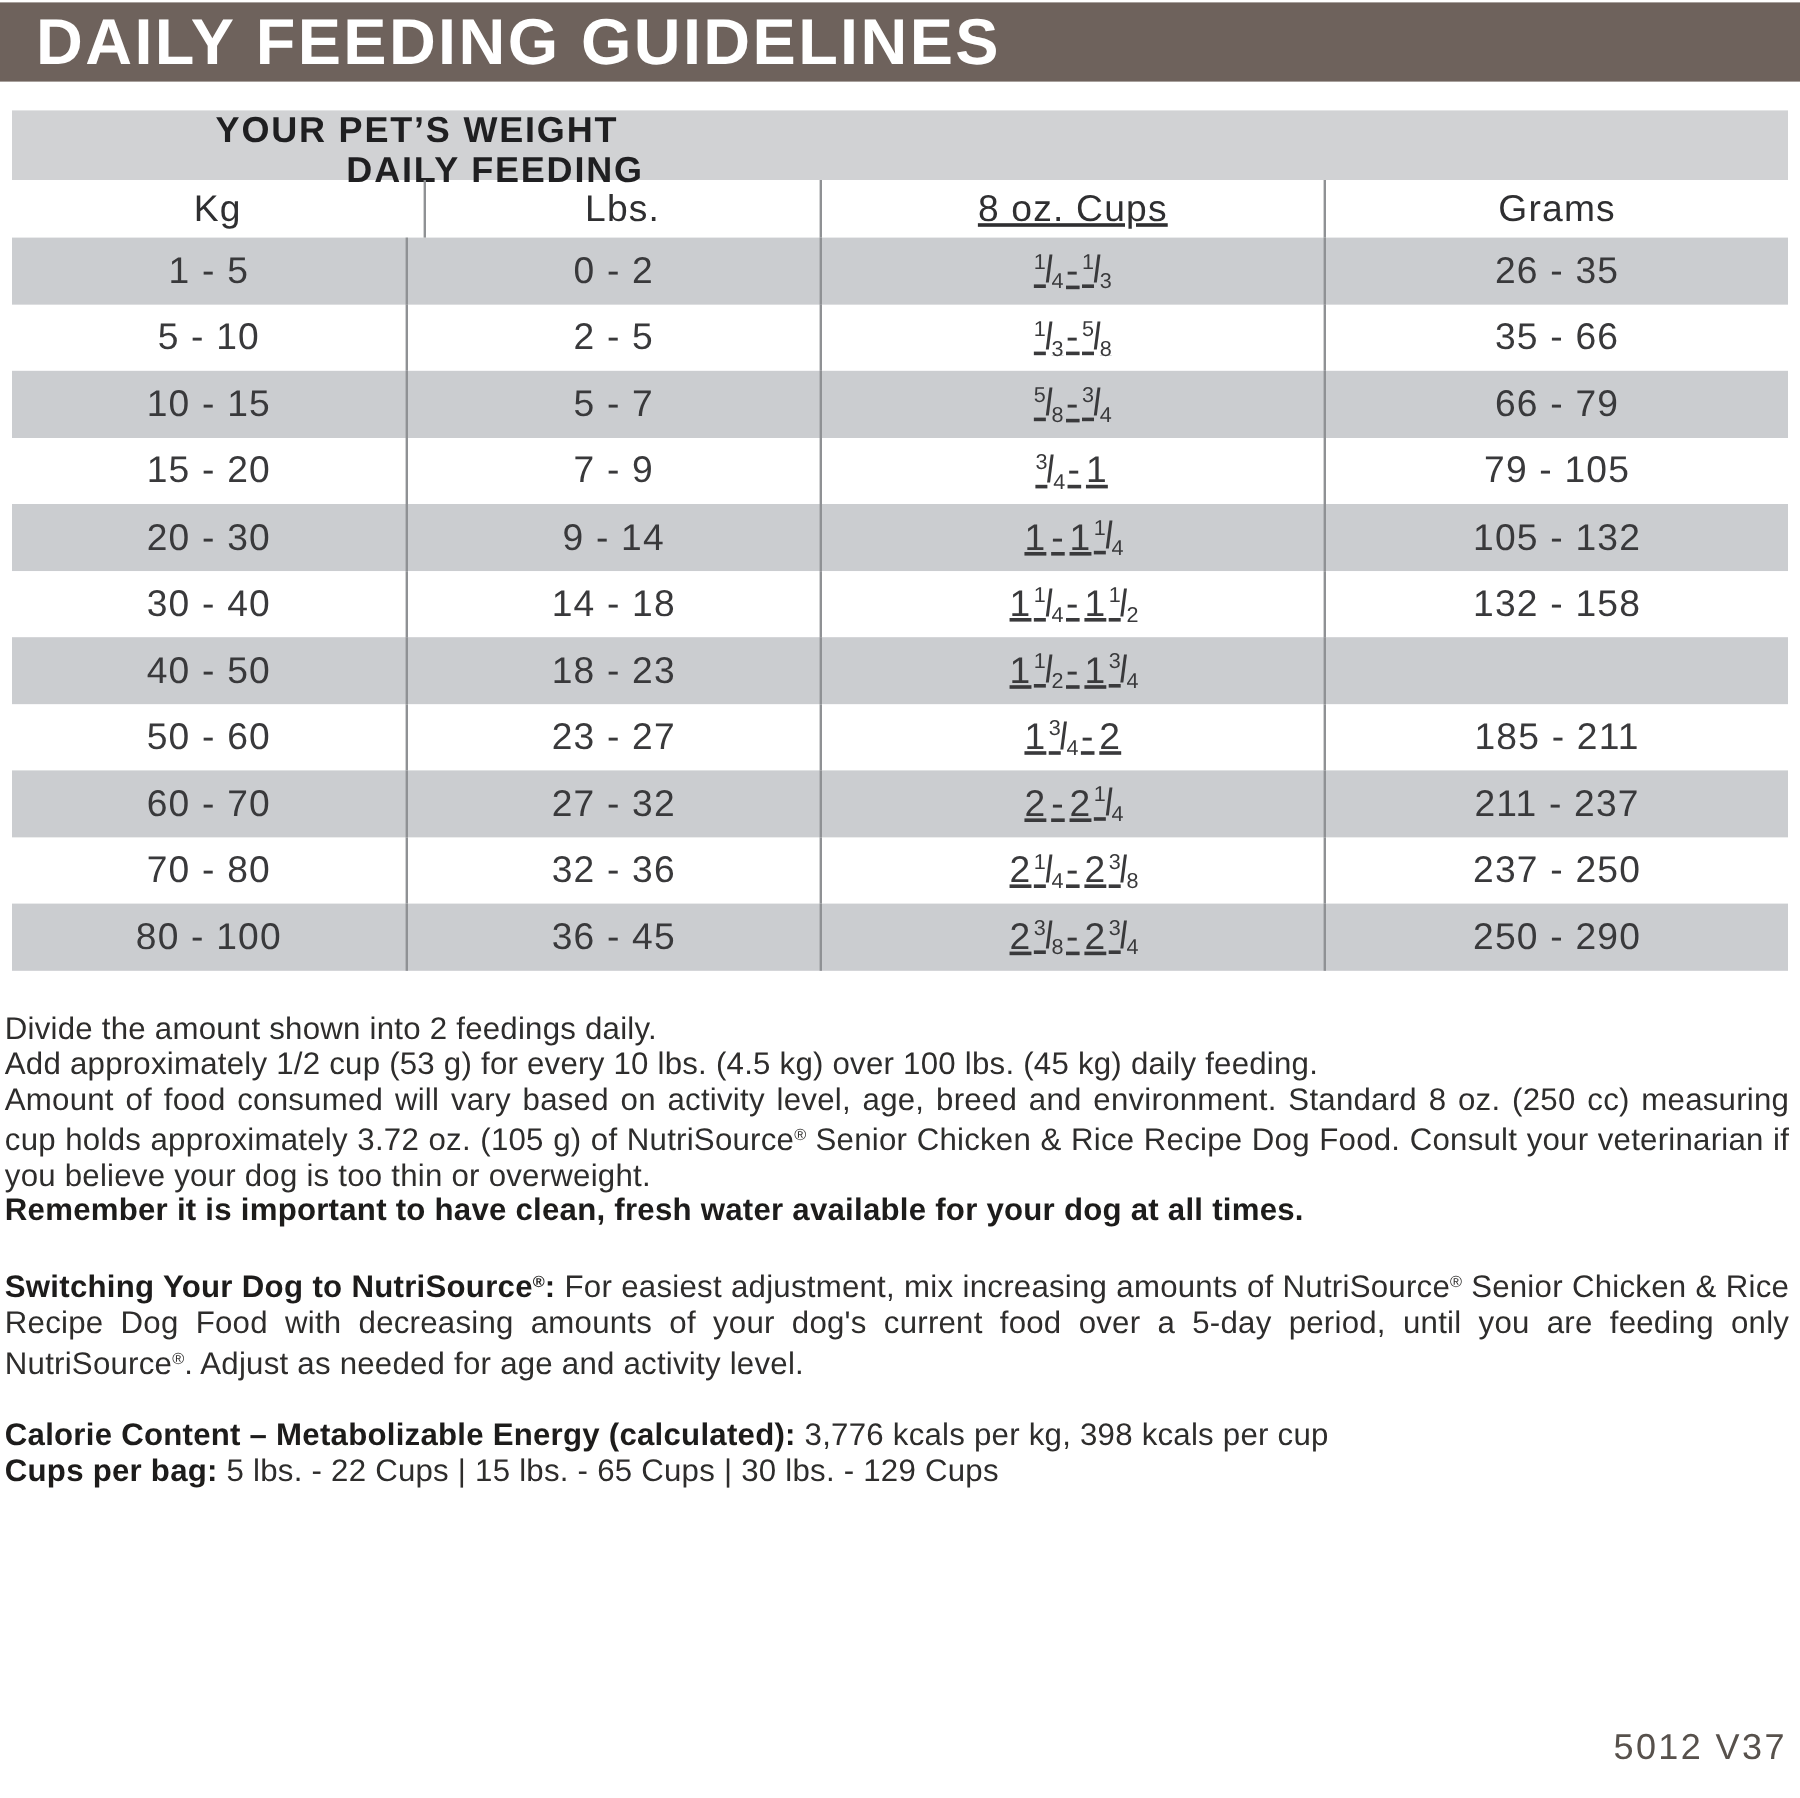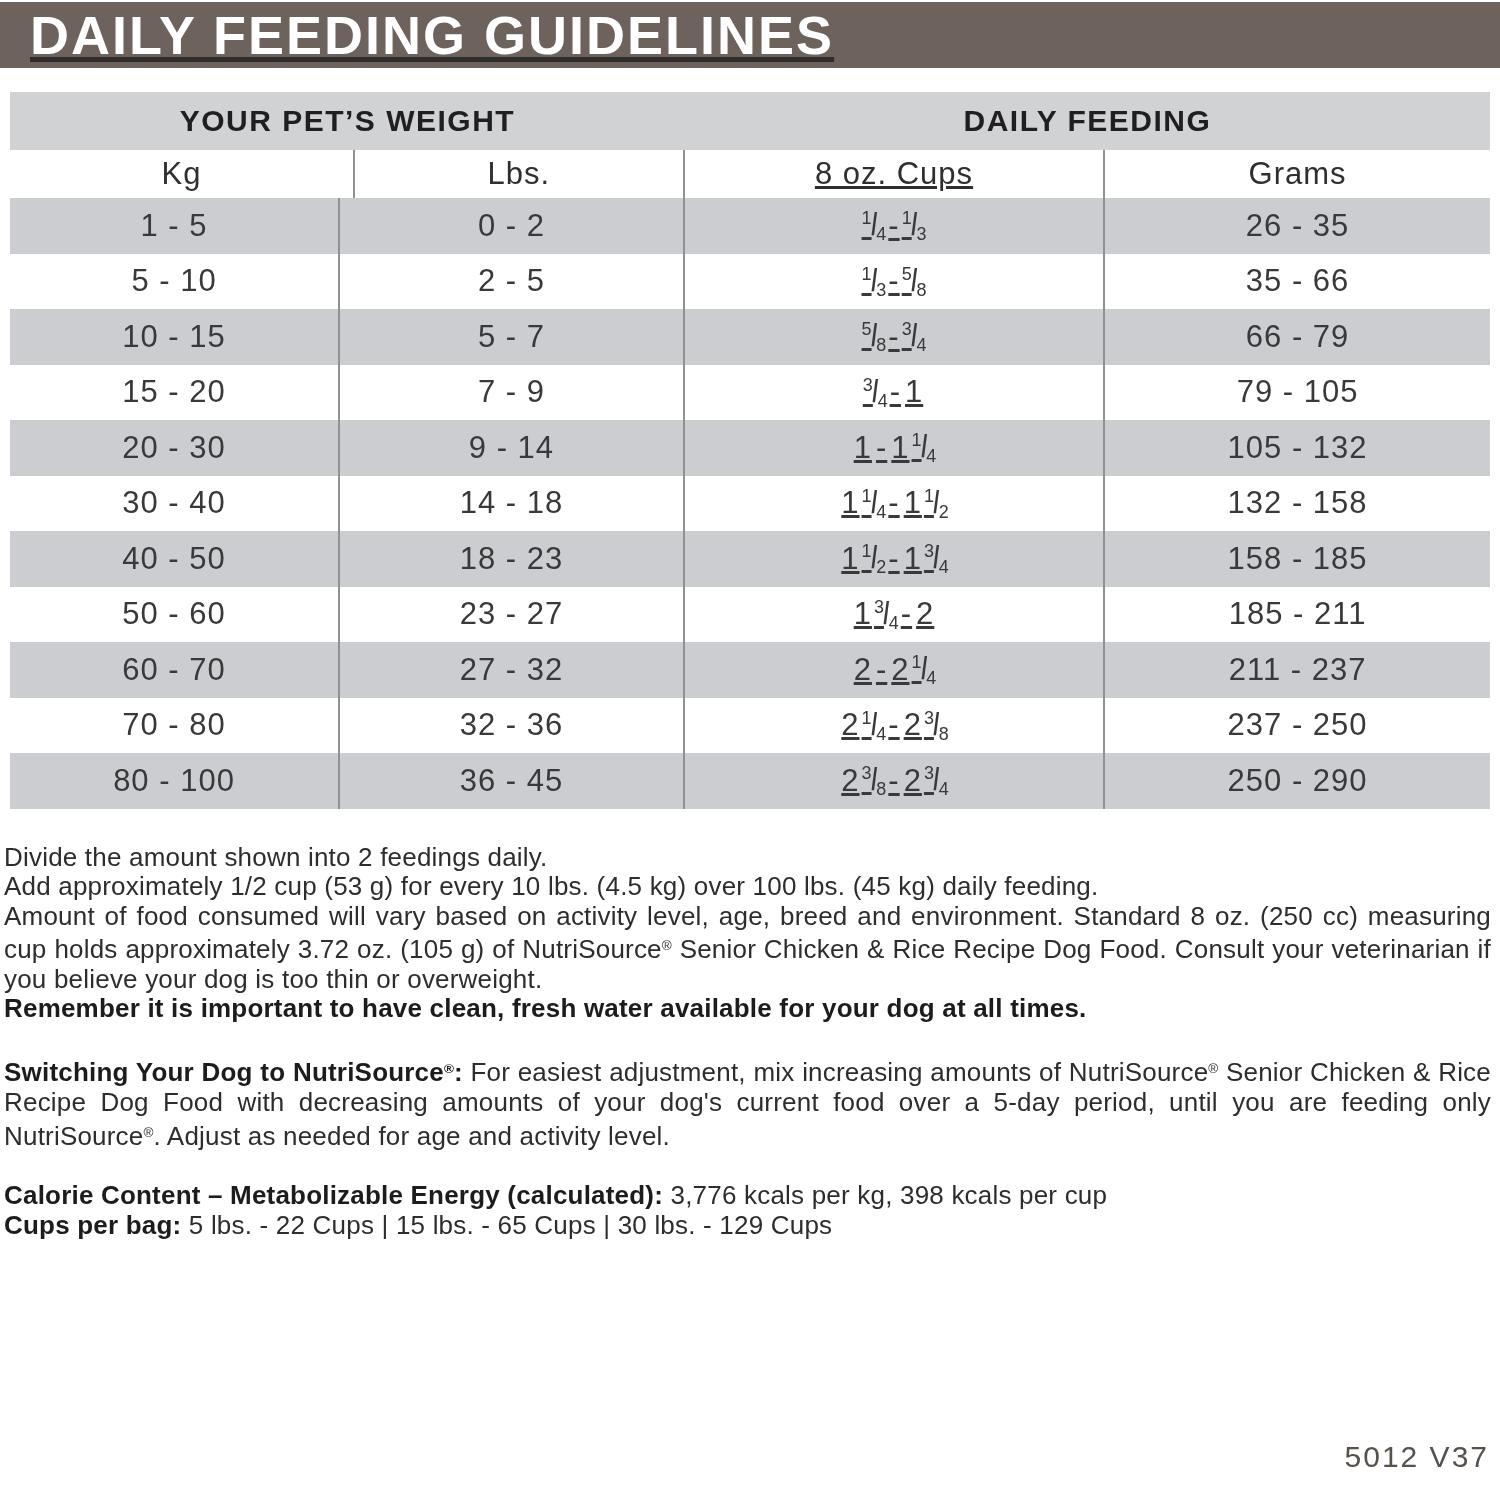--- a/index.html
+++ b/index.html
@@ -11,29 +11,29 @@
   }
   *{box-sizing:border-box;}
   html,body{margin:0;padding:0;}
   body{
     width:1500px;height:1498px;background:#ffffff;
     font-family:"Liberation Sans","DejaVu Sans",sans-serif;
     color:var(--ink);position:relative;overflow:hidden;
   }
   .title-bar{
     margin-top:2px;height:66px;background:var(--brown);
-    display:flex;align-items:center;padding-left:30px;text-decoration:underline;
+    display:flex;align-items:center;padding-left:30px;
   }
   .title-bar h1{
     margin:0;color:#ffffff;font-size:54px;font-weight:bold;
     letter-spacing:2px;line-height:66px;white-space:nowrap;
   }
   
   .ftable{margin:24px 10px 0 10px;width:1480px;}
-  .ghead{display:flex;height:58px;background:var(--band);}
+  .ghead{display:flex;height:58px;background:var(--band);flex-direction:column;}
   .gh{
     display:flex;align-items:center;justify-content:center;
     font-weight:bold;font-size:30px;letter-spacing:1.5px;color:#1f1f21;
   }
   .gh1{width:45.6%;}
   .gh2{width:54.4%;}
   .shead{display:flex;height:48px;background:#ffffff;}
   .trow{display:flex;height:55.5px;}
   .tbody .trow:nth-child(odd){background:var(--rowgray);}
   .tbody .trow:nth-child(even){background:#ffffff;}
@@ -157,21 +157,20 @@
         <div class="trow">
           <div class="cell c1">40 - 50</div>
           <div class="cell c2">18 - 23</div>
           <div class="cell c3">
             <span class="whole">1</span>
             <span class="frac"><span class="fn">1</span><span class="fs">/</span><span class="fd">2</span></span>
             <span class="dash"> - </span>
             <span class="whole">1</span>
             <span class="frac"><span class="fn">3</span><span class="fs">/</span><span class="fd">4</span></span>
           </div>
-          <div class="cell c4">158 - 185</div>
         </div>
         <div class="trow">
           <div class="cell c1">50 - 60</div>
           <div class="cell c2">23 - 27</div>
           <div class="cell c3">
             <span class="whole">1</span>
             <span class="frac"><span class="fn">3</span><span class="fs">/</span><span class="fd">4</span></span>
             <span class="dash"> - </span>
             <span class="whole">2</span>
           </div>

